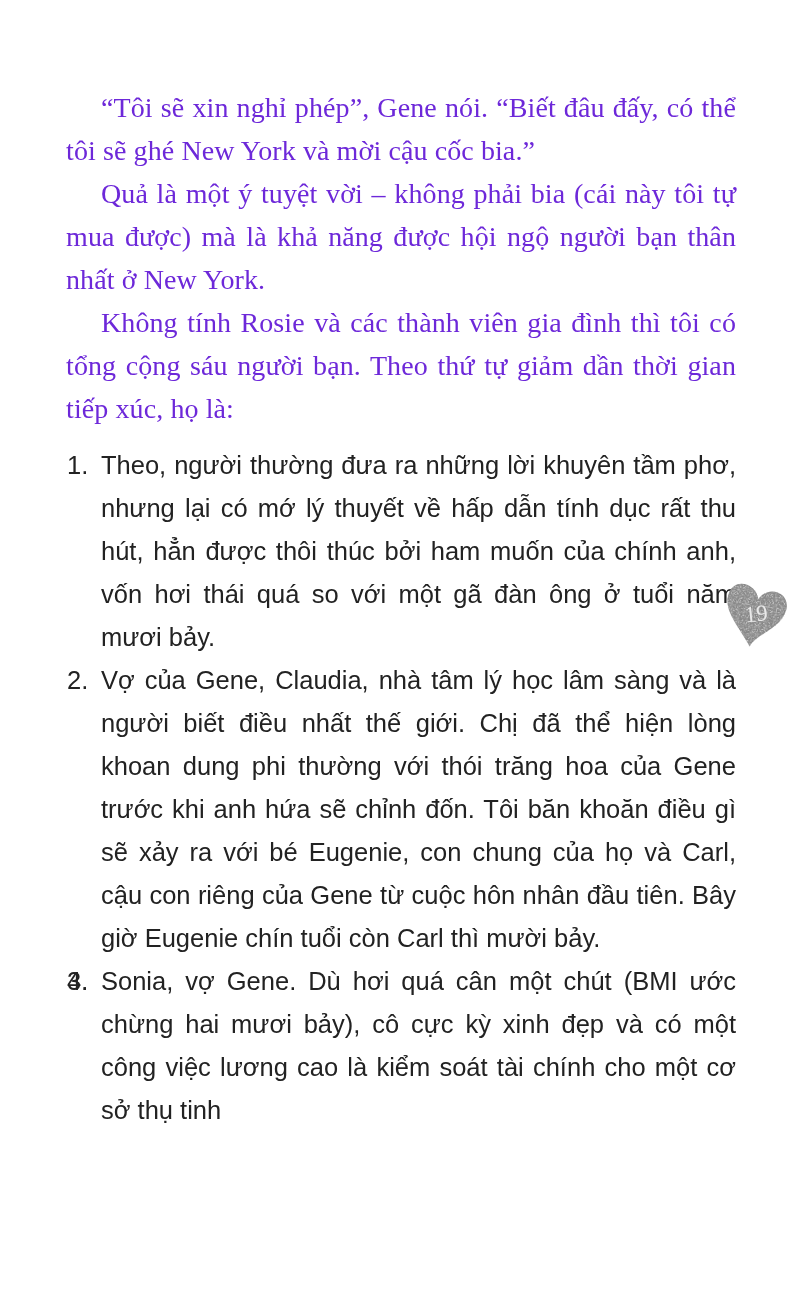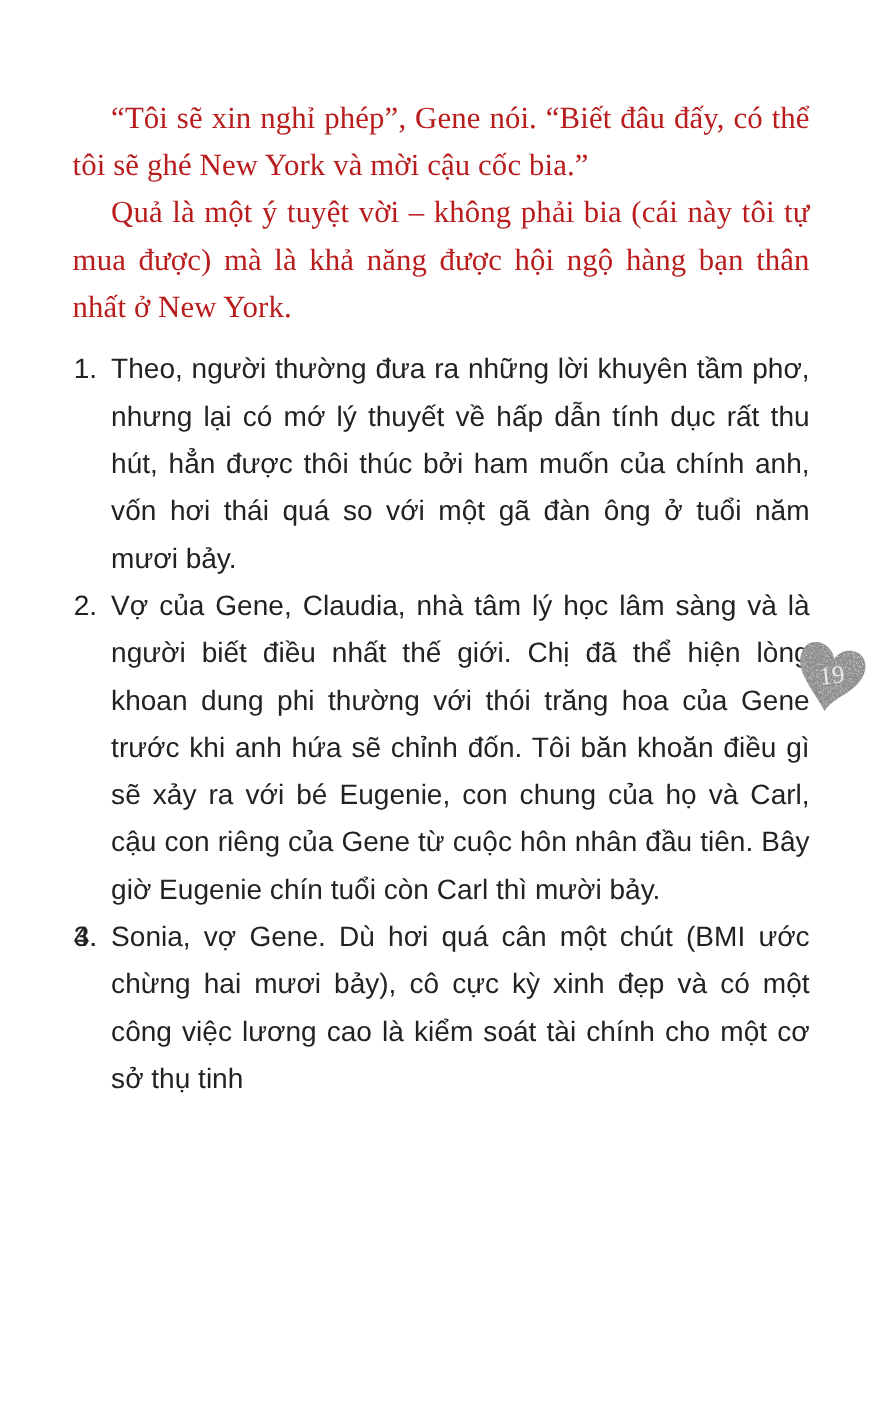--- a/index.html
+++ b/index.html
@@ -17,21 +17,21 @@
     left: 66px;
     width: 670px;
   }
   .para {
     font-family: "Liberation Serif", "DejaVu Serif", serif;
     font-size: 28px;
     line-height: 43px;
     text-align: justify;
     text-indent: 35px;
     margin: 0;
-    color: #b91c1c;
+    color: #6d28d9;
     letter-spacing: 0.1px;
   }
   .friend-list {
     margin-top: 14px;
     font-family: "Liberation Sans", "DejaVu Sans", sans-serif;
     font-size: 25.5px;
     line-height: 43px;
     color: #222;
   }
   .friend-item {
@@ -50,21 +50,22 @@
     left: 718px;
     width: 76px;
     height: 82px;
   }
 </style>
 </head>
 <body>
 
 <div class="page">
   <p class="para">“Tôi sẽ xin nghỉ phép”, Gene nói. “Biết đâu đấy, có thể tôi sẽ ghé New York và mời cậu cốc bia.”</p>
-  <p class="para">Quả là một ý tuyệt vời – không phải bia (cái này tôi tự mua được) mà là khả năng được hội ngộ hàng bạn thân nhất ở New York.</p>
+  <p class="para">Quả là một ý tuyệt vời – không phải bia (cái này tôi tự mua được) mà là khả năng được hội ngộ người bạn thân nhất ở New York.</p>
+  <p class="para">Không tính Rosie và các thành viên gia đình thì tôi có tổng cộng sáu người bạn. Theo thứ tự giảm dần thời gian tiếp xúc, họ là:</p>
 
   <div class="friend-list">
     <div class="friend-item">
       <span class="friend-number">1.</span>
       <span>Theo, người thường đưa ra những lời khuyên tầm phơ, nhưng lại có mớ lý thuyết về hấp dẫn tính dục rất thu hút, hẳn được thôi thúc bởi ham muốn của chính anh, vốn hơi thái quá so với một gã đàn ông ở tuổi năm mươi bảy.</span>
     </div>
     <div class="friend-item">
       <span class="friend-number">2.</span>
       <span>Vợ của Gene, Claudia, nhà tâm lý học lâm sàng và là người biết điều nhất thế giới. Chị đã thể hiện lòng khoan dung phi thường với thói trăng hoa của Gene trước khi anh hứa sẽ chỉnh đốn. Tôi băn khoăn điều gì sẽ xảy ra với bé Eugenie, con chung của họ và Carl, cậu con riêng của Gene từ cuộc hôn nhân đầu tiên. Bây giờ Eugenie chín tuổi còn Carl thì mười bảy.</span>
     </div>

